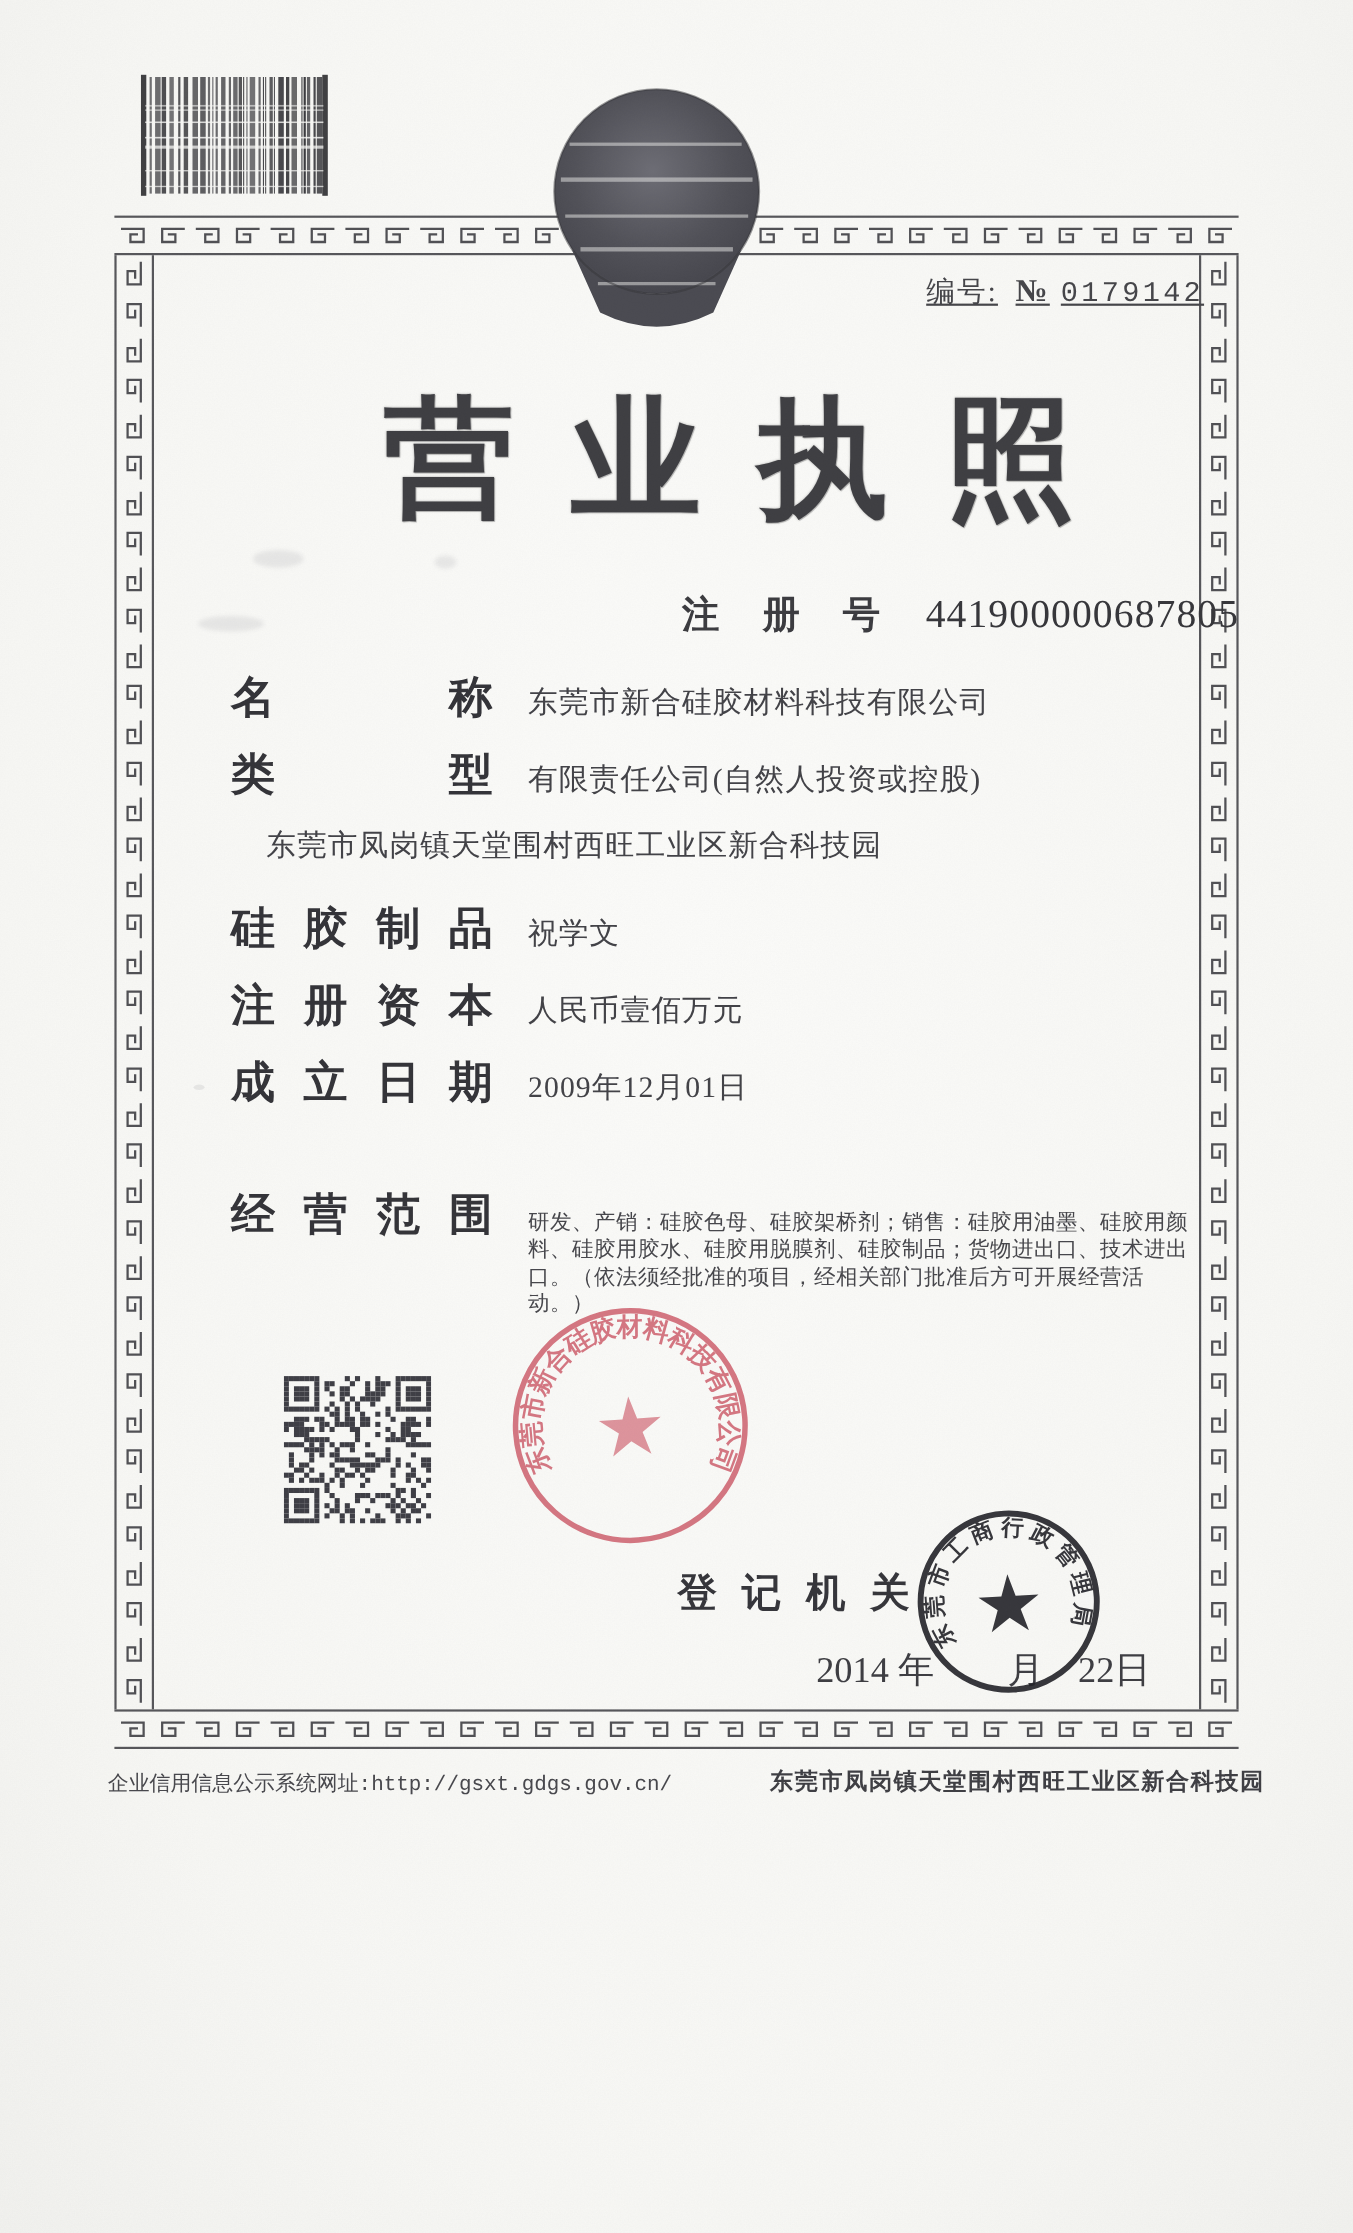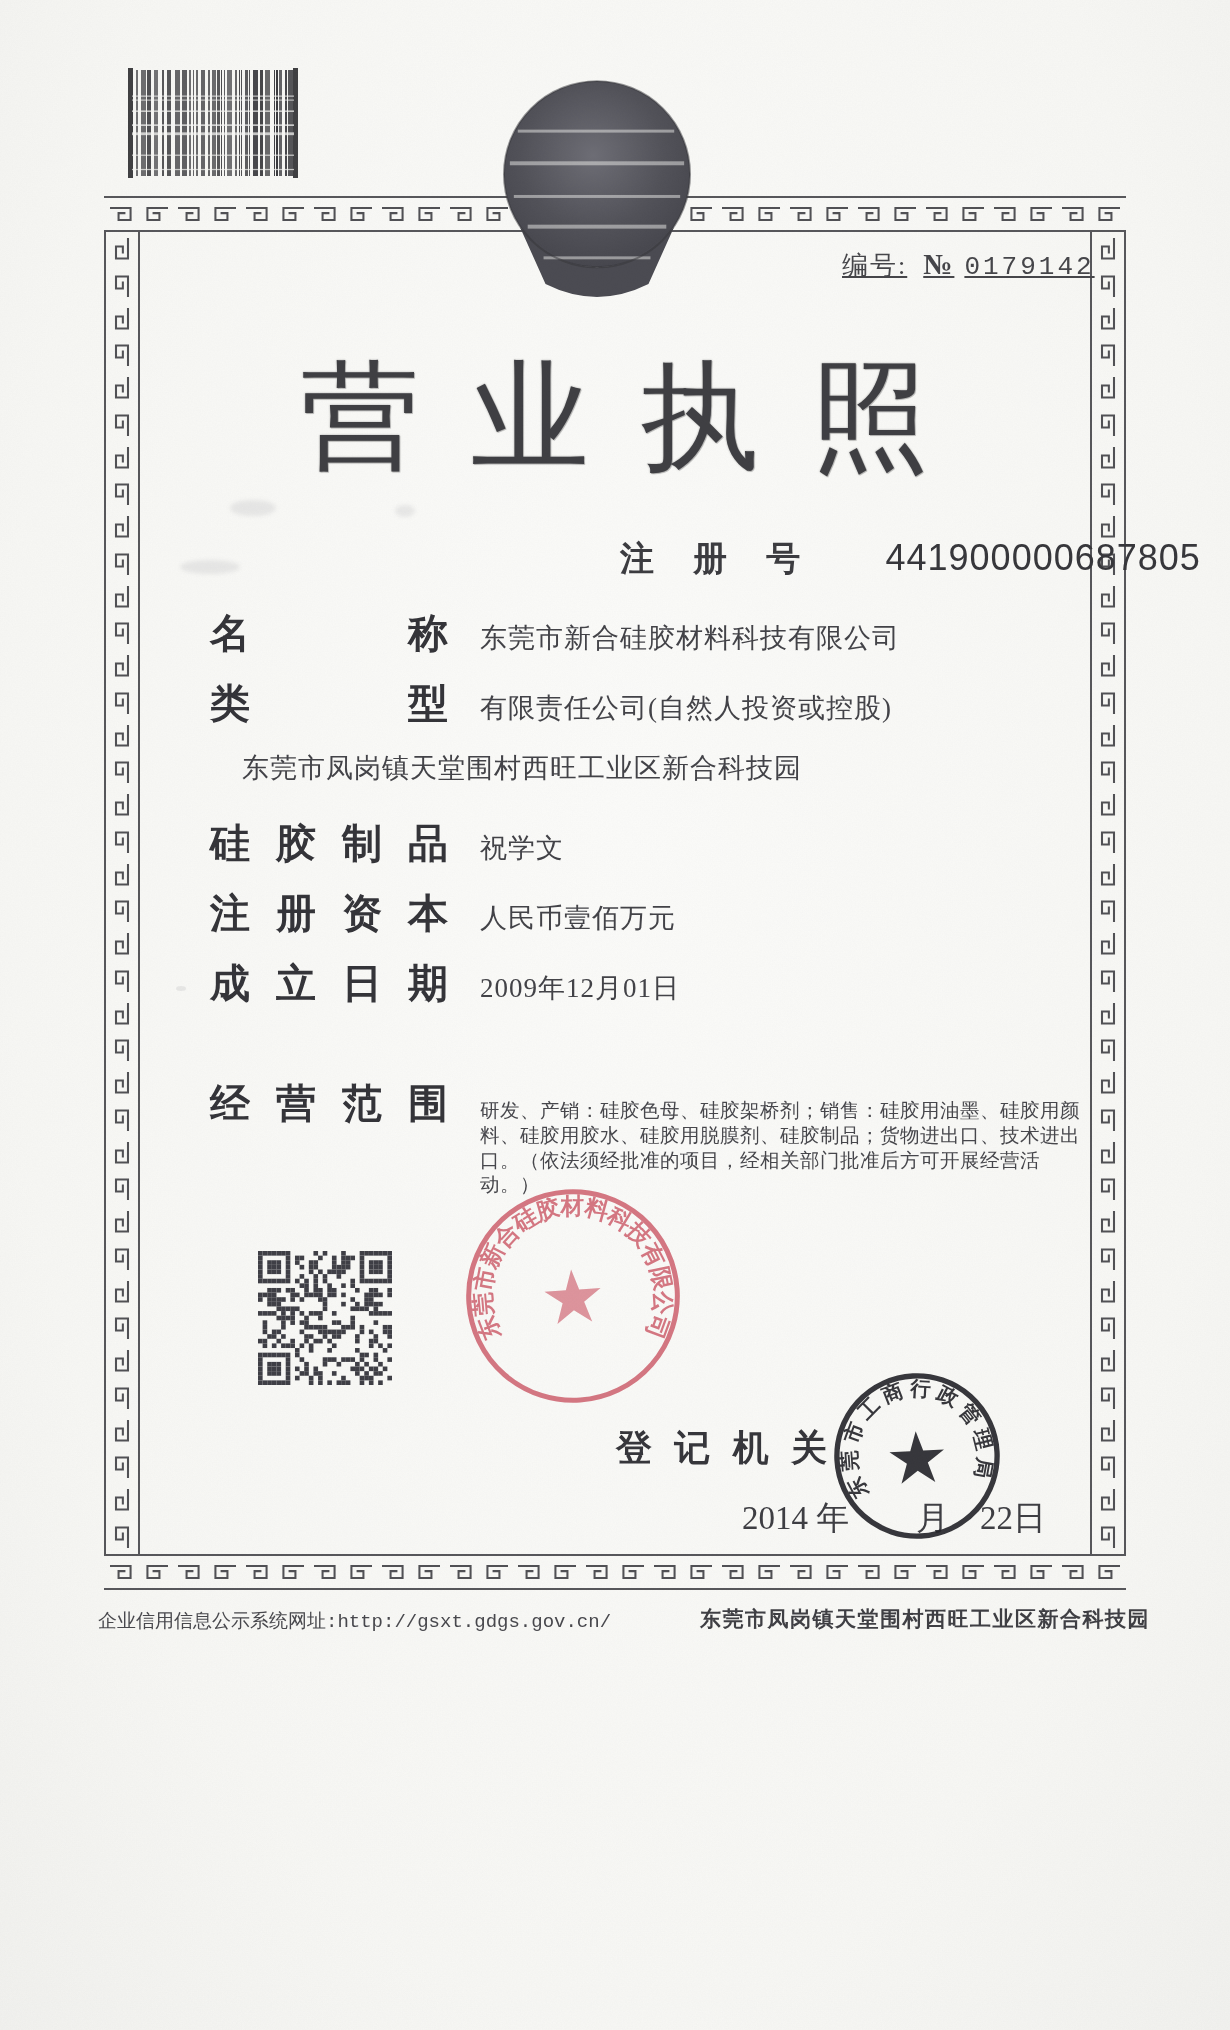--- a/index.html
+++ b/index.html
@@ -28,26 +28,26 @@
   .barcode{position:absolute;left:128px;top:66px;width:172px;height:114px;z-index:8;}
   
   .emblem{position:absolute;left:498px;top:78px;width:198px;height:228px;z-index:9;}
   
   .serial{position:absolute;left:842px;top:248px;z-index:10;font-size:26px;color:#454549;
     letter-spacing:2px;white-space:nowrap;text-decoration:underline;}
   .serial .no-symbol{font-weight:bold;font-size:29px;margin:0 10px 0 16px;}
   .serial .no-digits{font-family:"Liberation Mono","DejaVu Sans Mono",monospace;font-size:26px;letter-spacing:3px;}
   
   .title{position:absolute;left:105px;top:338px;width:1020px;margin:0;text-align:center;
-    font-size:118px;font-weight:normal;color:#3e3e42;letter-spacing:52px;text-indent:52px;
-    text-shadow:0 0 2px rgba(40,40,40,.45), 1px 1px 0 rgba(60,60,60,.25);z-index:10;}
-  
-  .regno{position:absolute;left:620px;top:536px;z-index:10;display:flex;align-items:baseline;gap:44px;}
+    font-size:118px;font-weight:bold;color:#3e3e42;letter-spacing:52px;text-indent:52px;
+    text-shadow:0 0 2px rgba(40,40,40,.45), 1px 1px 0 rgba(60,60,60,.25);z-index:10;padding-left:48px;}
+  
+  .regno{position:absolute;left:620px;top:536px;z-index:10;display:flex;align-items:baseline;}
   .regno .rlabel{font-size:34px;font-weight:bold;letter-spacing:.45em;color:#3b3b3f;}
-  .regno .rvalue{font-size:36px;margin-left:26px;letter-spacing:1px;color:#36363a;font-family:Liberation Sans, sans-serif;}
+  .regno .rvalue{font-size:36px;margin-left:26px;letter-spacing:1px;color:#36363a;font-family:Liberation Serif, serif;}
   
   .row{position:absolute;left:210px;display:flex;align-items:baseline;z-index:10;}
   .row .label{width:238px;flex:0 0 238px;font-size:40px;font-weight:bold;color:#333338;
     text-align:justify;text-align-last:justify;line-height:1.1;}
   .row .value{margin-left:32px;font-size:27px;color:#424247;letter-spacing:1px;line-height:1.25;}
   .row .value.small{font-size:19.5px;width:618px;letter-spacing:.5px;line-height:1.27;color:#46464b;}
   
   .qr{position:absolute;left:258px;top:1251px;width:134px;height:134px;z-index:8;}
   
   .seal{position:absolute;z-index:40;}

